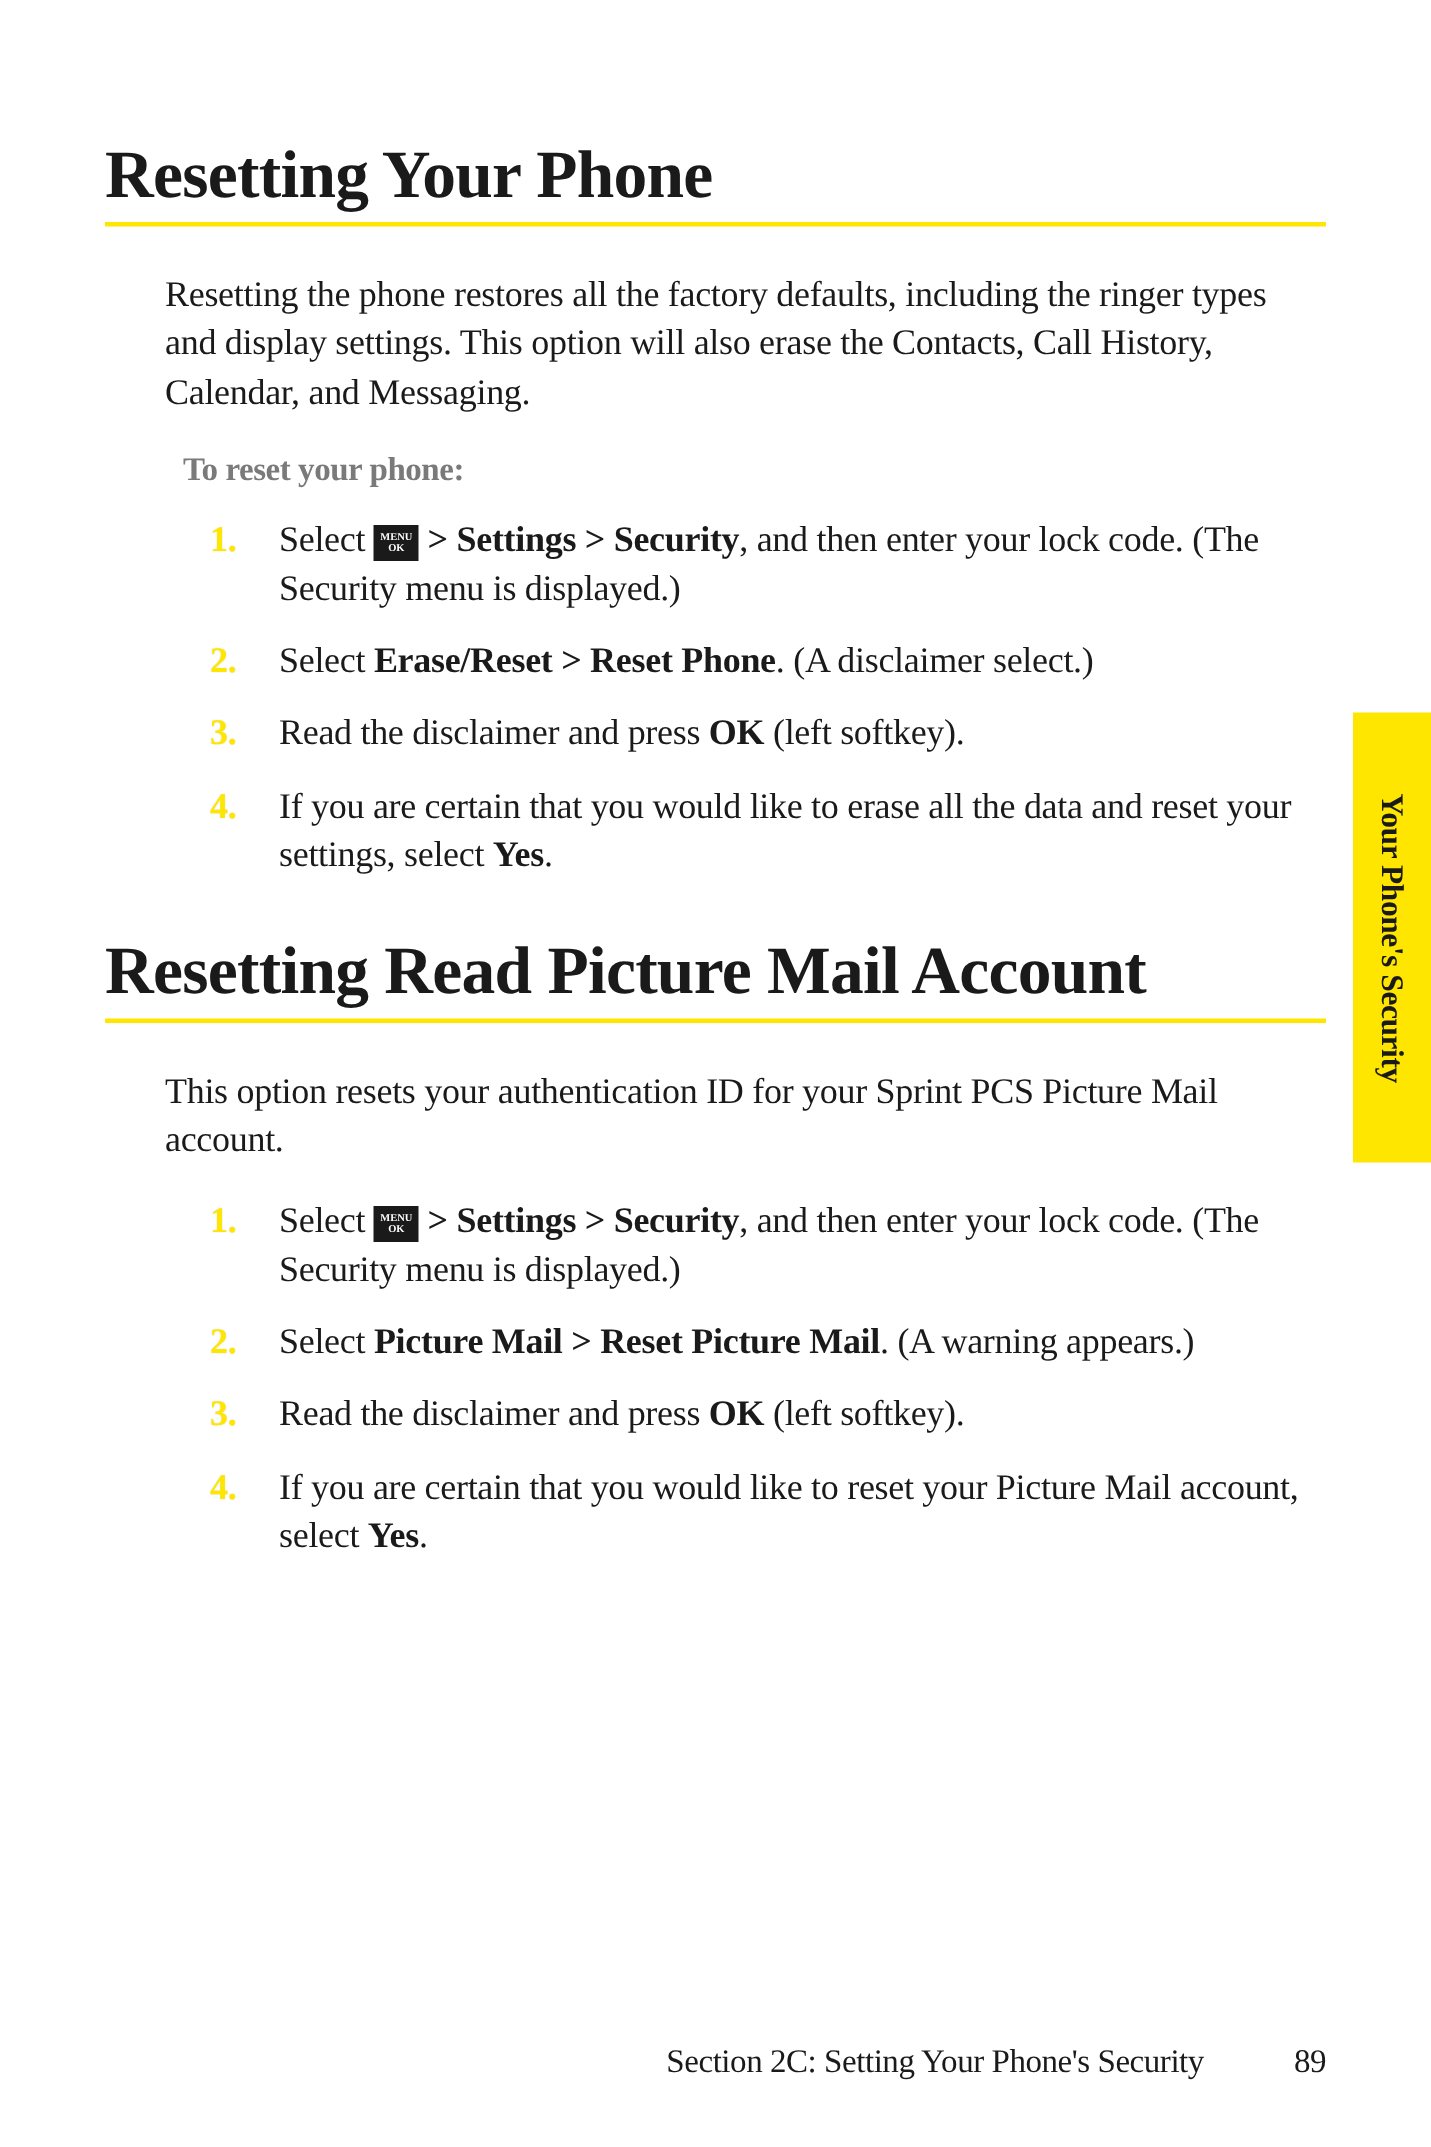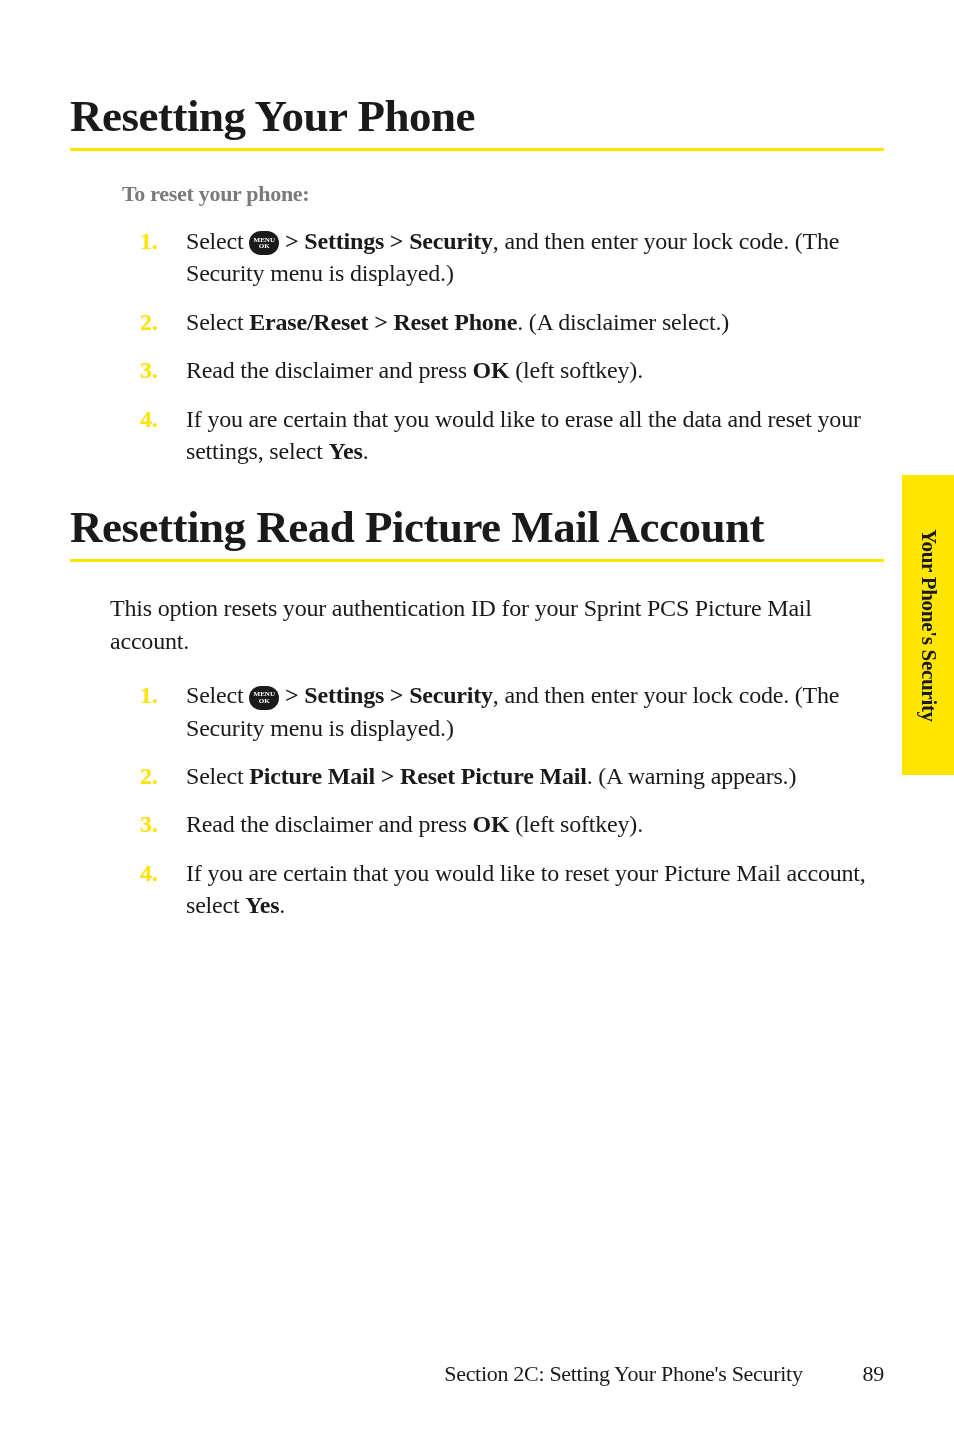--- a/index.html
+++ b/index.html
@@ -66,21 +66,21 @@
       flex: 1;
     }
     .step-body strong { font-weight: 700; }
     .menu-icon {
       display: inline-flex;
       align-items: center;
       justify-content: center;
       width: 30px;
       height: 24px;
       background: #1a1a1a;
-      border-radius: 12px;
+      border-radius: 0;
       color: #fff;
       font-size: 7px;
       font-weight: 700;
       line-height: 0.9;
       vertical-align: middle;
       text-align: center;
       flex-direction: column;
       letter-spacing: 0;
     }
     .side-tab {
@@ -122,20 +122,21 @@
 
 <div class="side-tab">
   <span class="side-tab-text">Your Phone's Security</span>
 </div>
 
 <div class="page">
 
   <h1 class="heading">Resetting Your Phone</h1>
   <hr class="heading-rule">
 
+  <p class="body-text">Resetting the phone restores all the factory defaults, including the ringer types and display settings. This option will also erase the Contacts, Call History, Calendar, and Messaging.</p>
 
   <p class="subheading">To reset your phone:</p>
 
   <div class="steps">
     <div class="step">
       <div class="step-num">1.</div>
       <div class="step-body">
         <span>Select </span><span class="menu-icon">
             <span>MENU</span>
             <span>OK</span>

